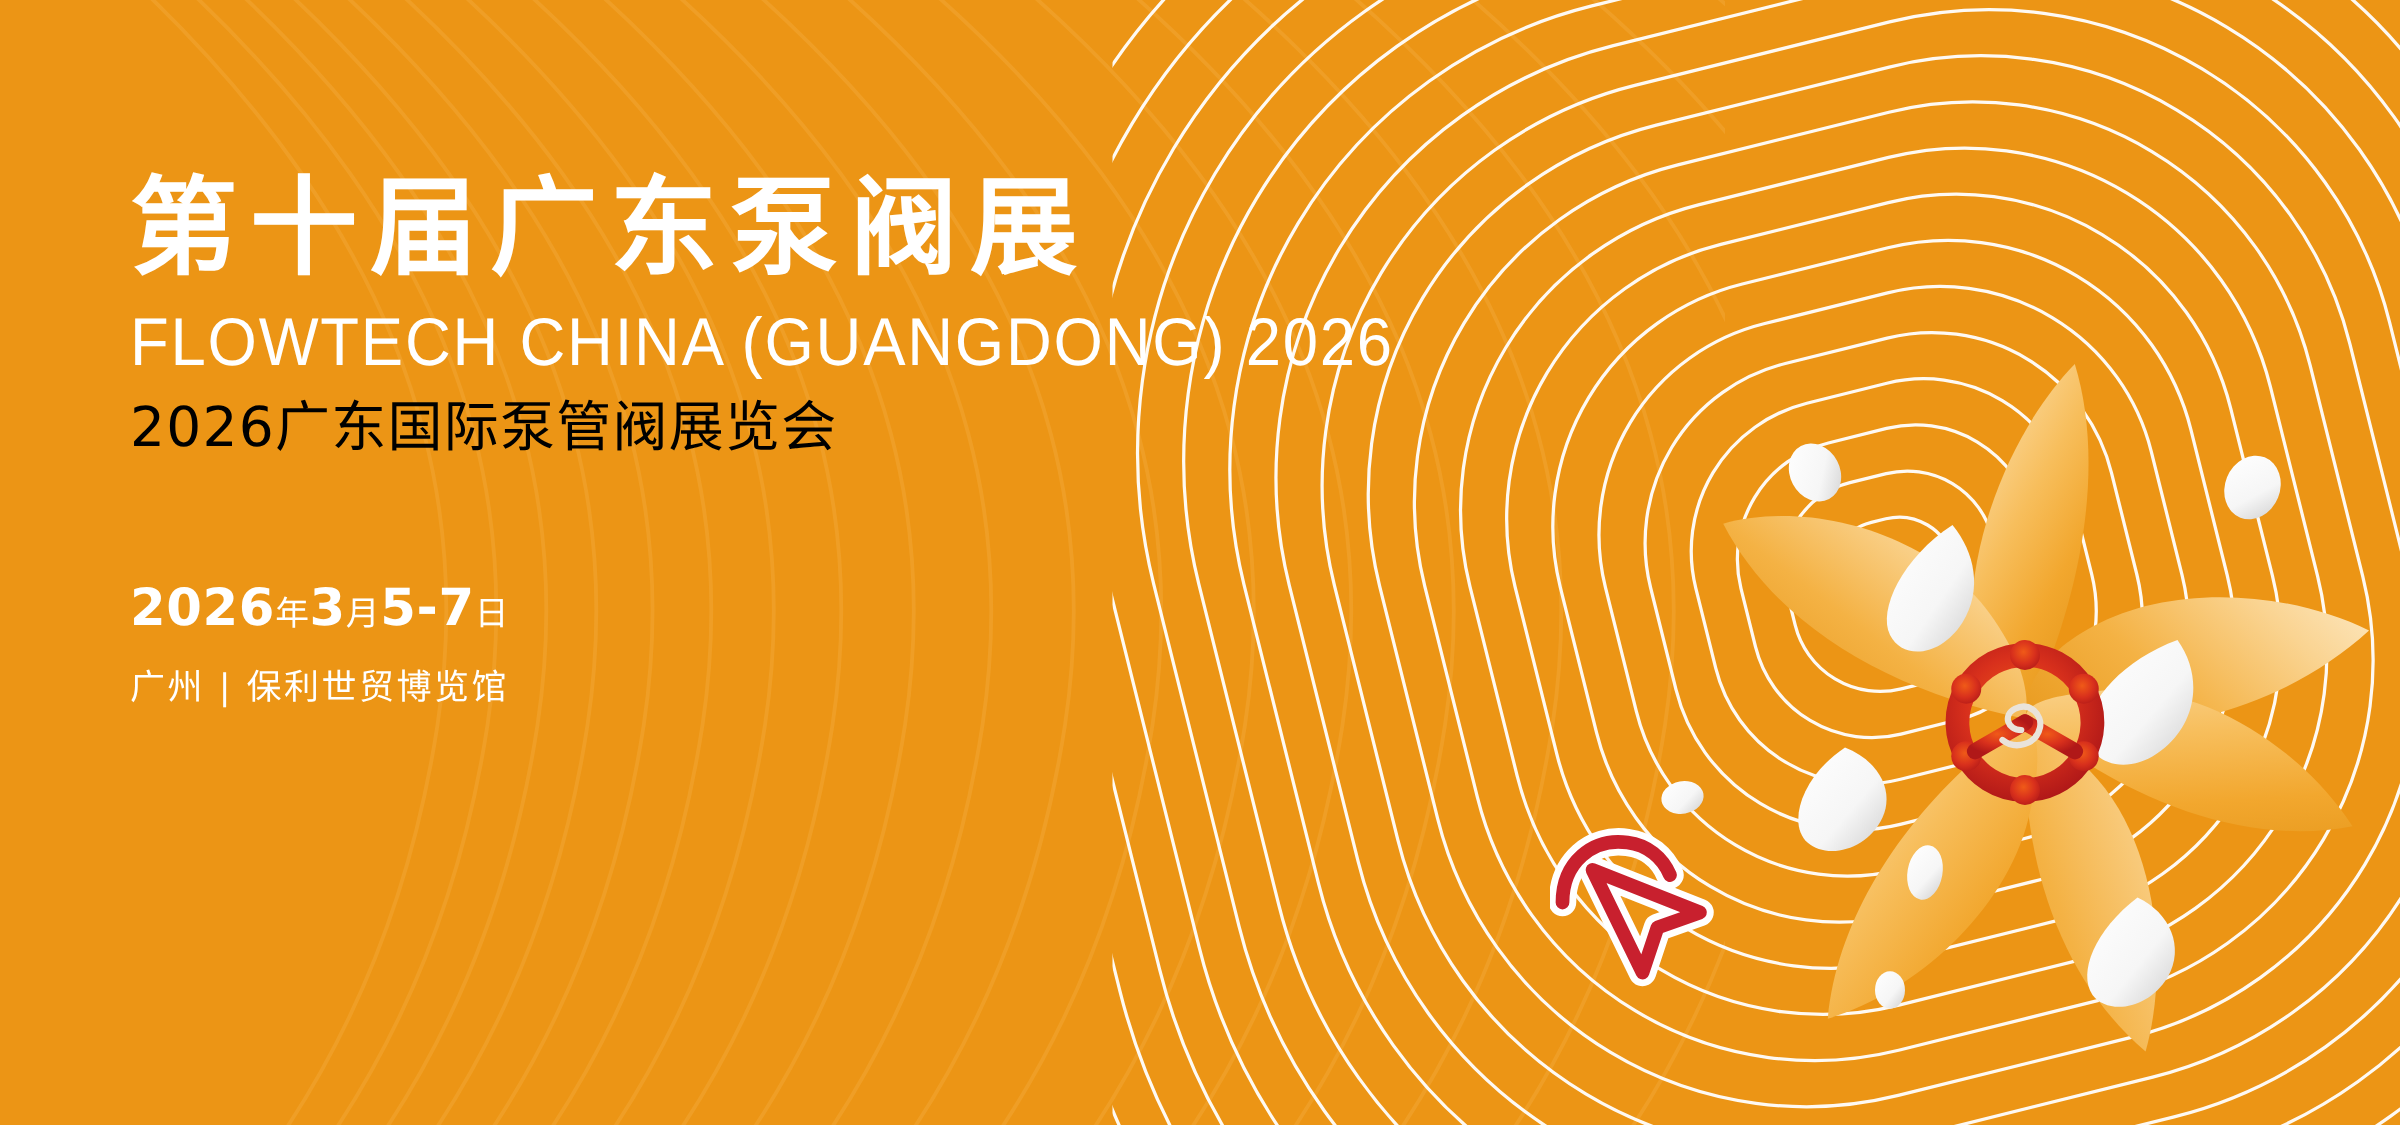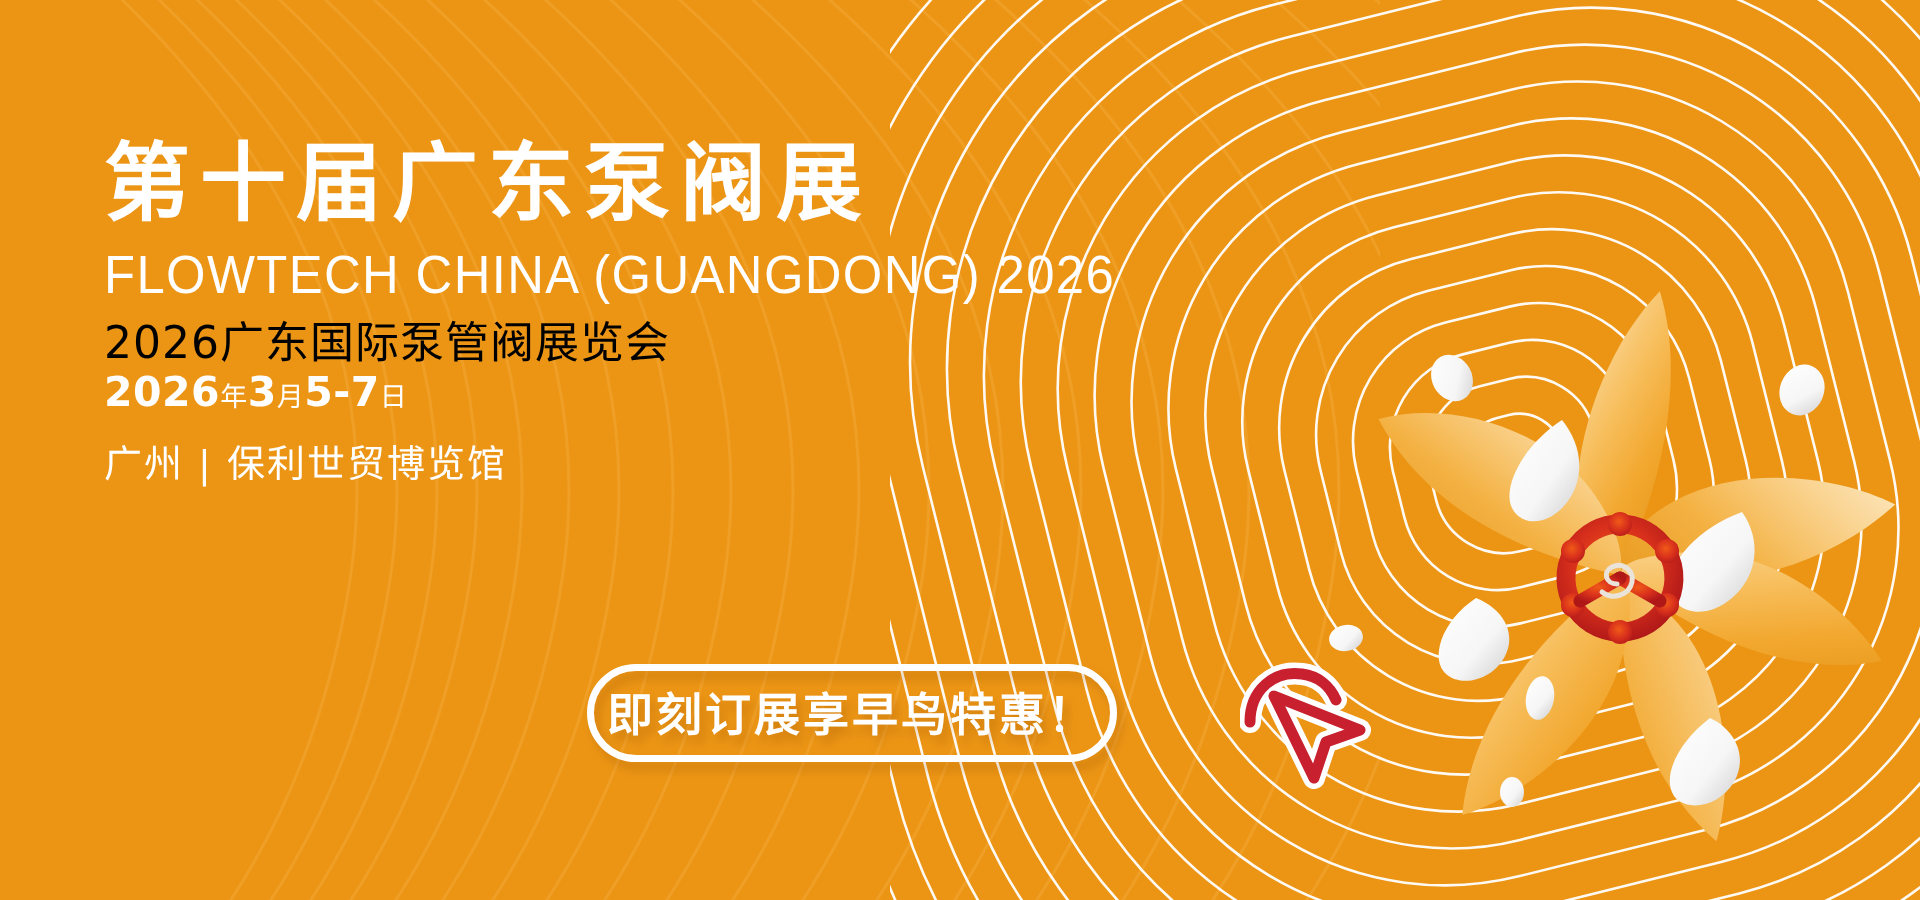--- a/index.html
+++ b/index.html
@@ -90,20 +90,21 @@
     font-size: 44px;
     font-weight: 400;
     letter-spacing: 1px;
     line-height: 1.2;
     margin: 10px 0 0 0;
     white-space: nowrap;
     font-family: "DejaVu Sans", "Liberation Sans", sans-serif;
   }
 
   .meta {
+    margin-top: 94px;
   }
 
   .date-line {
     color: #FFFFFF;
     white-space: nowrap;
     line-height: 1.1;
     font-family: "DejaVu Sans", "Liberation Sans", sans-serif;
   }
   .date-big {
     font-size: 41px;
@@ -111,21 +112,21 @@
     letter-spacing: 0.5px;
   }
   .date-small {
     font-size: 27px;
     font-weight: 400;
     letter-spacing: 0.5px;
   }
 
   .venue-line {
     color: #FFFFFF;
-    font-size: 38px;
+    font-size: 28px;
     font-weight: 400;
     letter-spacing: 2px;
     margin-top: 18px;
     white-space: nowrap;
     font-family: "DejaVu Sans", "Liberation Sans", sans-serif;
   }
 
   
   .cta {
     position: absolute;
@@ -299,23 +300,20 @@
     <div class="subtitle-cn">2026广东国际泵管阀展览会</div>
 
     <div class="meta">
       <div class="date-line">
         <span class="date-big">2026</span><span class="date-small">年</span><span class="date-big">3</span><span class="date-small">月</span><span class="date-big">5-7</span><span class="date-small">日</span>
       </div>
       <div class="venue-line">广州 | 保利世贸博览馆</div>
     </div>
   </div>
 
-  <div class="cta">
-    <span class="cta-label">即刻订展享早鸟特惠！</span>
-  </div>
 
   <svg class="cursor-icon" viewBox="0 0 150 145" aria-hidden="true">
     <g fill="none" stroke="#FFFFFF" stroke-width="22" stroke-linecap="round" stroke-linejoin="round">
       <path d="M10,62 C 10,30 34,10 62,14 C 78,16 90,26 96,40"></path>
       <path d="M34,36 L 120,70 L 86,82 L 74,118 Z"></path>
     </g>
     <g fill="none" stroke="#C8202E" stroke-width="11" stroke-linecap="round" stroke-linejoin="round">
       <path d="M10,62 C 10,30 34,10 62,14 C 78,16 90,26 96,40"></path>
       <path d="M34,36 L 120,70 L 86,82 L 74,118 Z"></path>
     </g>

